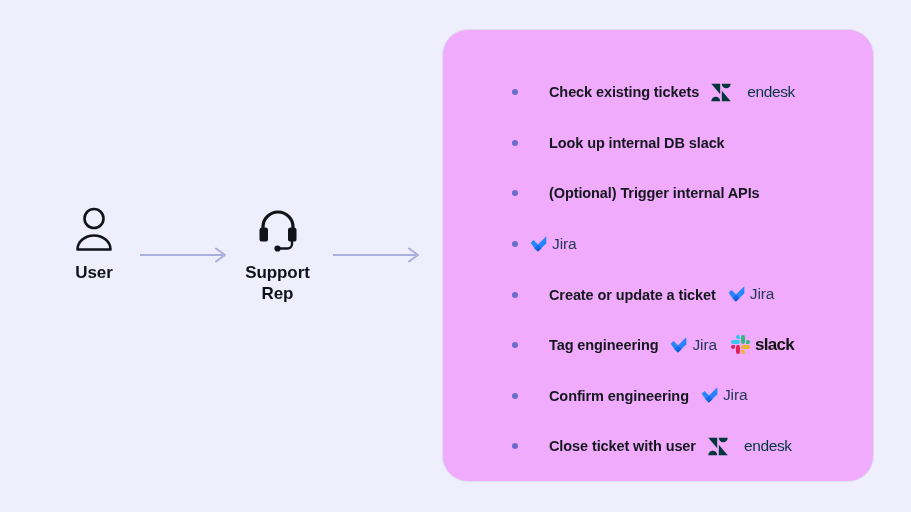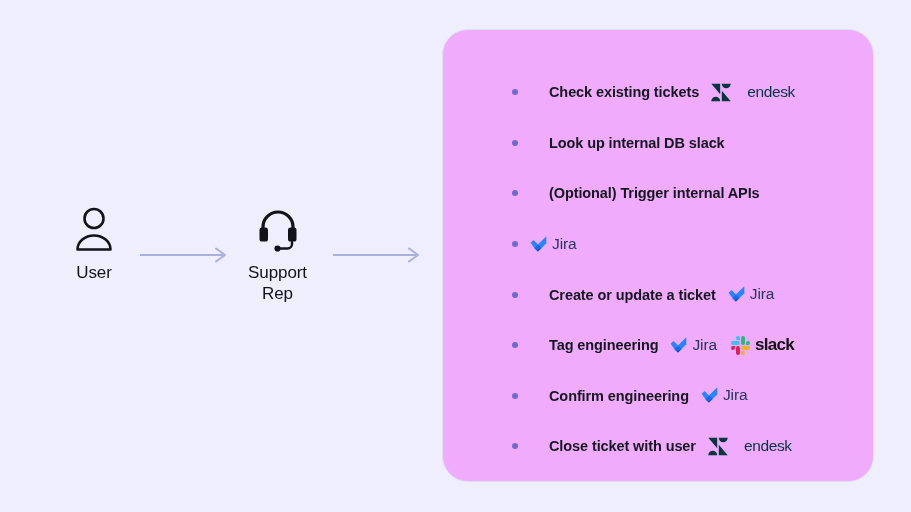--- a/index.html
+++ b/index.html
@@ -35,21 +35,21 @@
   .node-icon {
     height: 52px;
     display: flex;
     align-items: flex-end;
     justify-content: center;
   }
 
   .node-label {
     margin-top: 11px;
     font-size: 17px;
-    font-weight: 400;
+    font-weight: 700;
     color: #11131a;
     text-align: center;
     line-height: 1.22;
     letter-spacing: -0.1px;
   }
 
   .arrow {
     position: absolute;
     height: 16px;
   }
@@ -134,21 +134,21 @@
     font-size: 15.5px;
     font-weight: 400;
     color: #253858;
     letter-spacing: -0.1px;
     margin-left: 4px;
   }
 
   
   .logo-slack {
     display: flex;
-    align-items: center;
+    align-items: flex-start;
   }
   .logo-slack .slack-word {
     font-size: 17px;
     font-weight: 700;
     color: #121212;
     letter-spacing: -0.7px;
     margin-left: 5px;
   }
 </style>
 </head>

